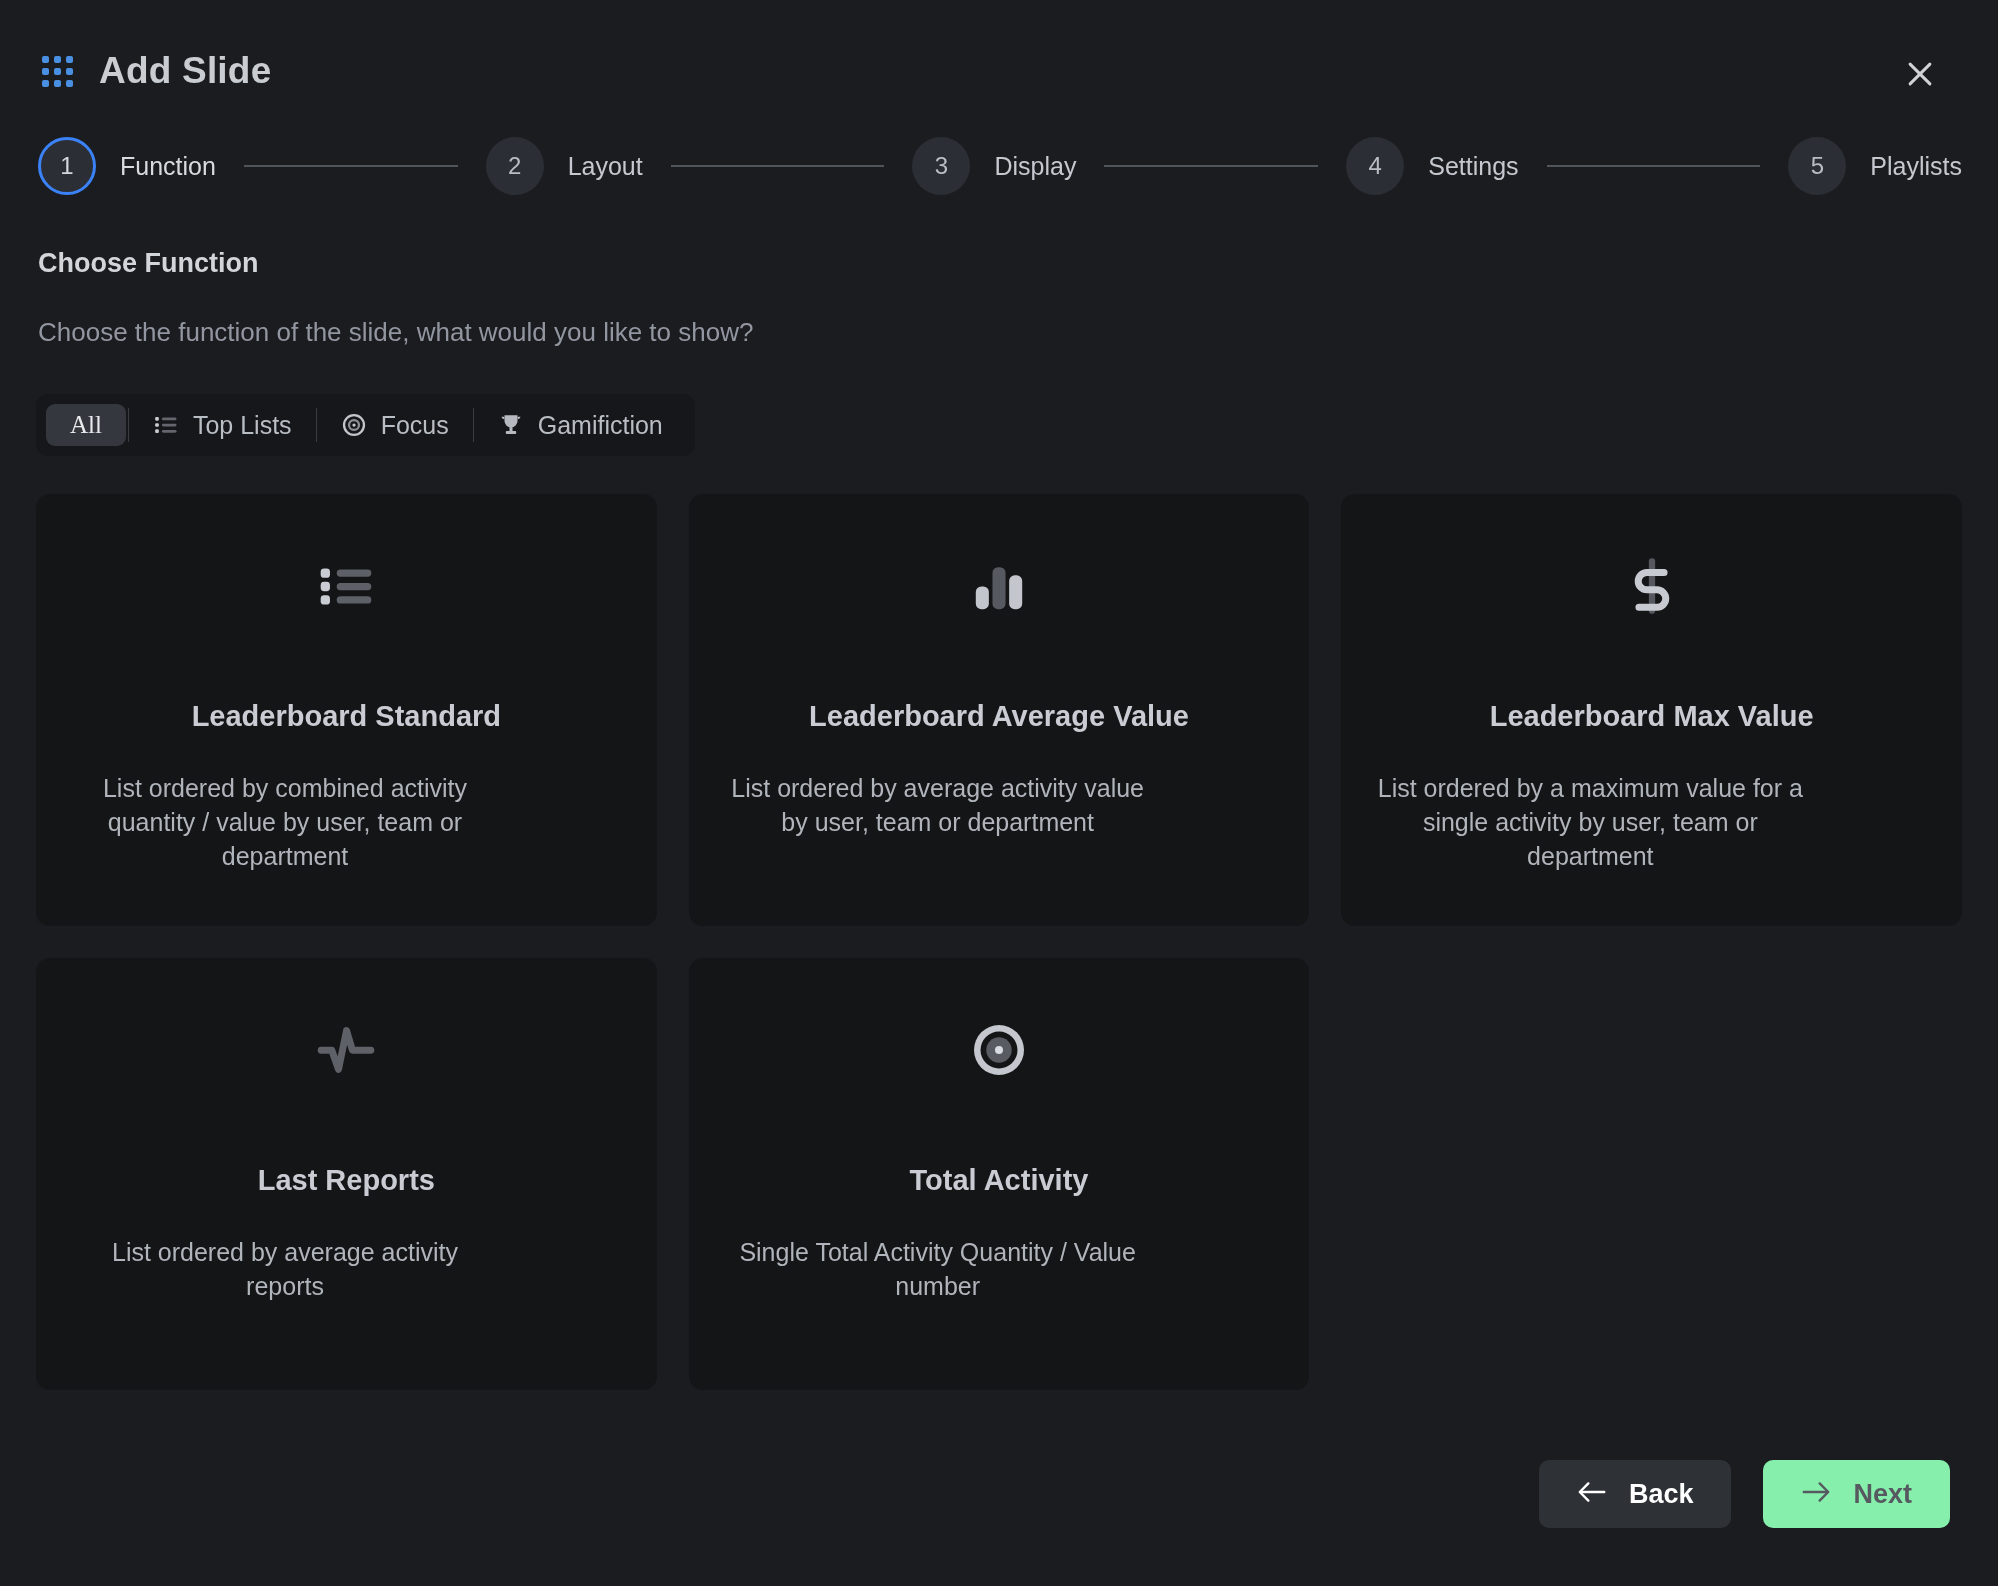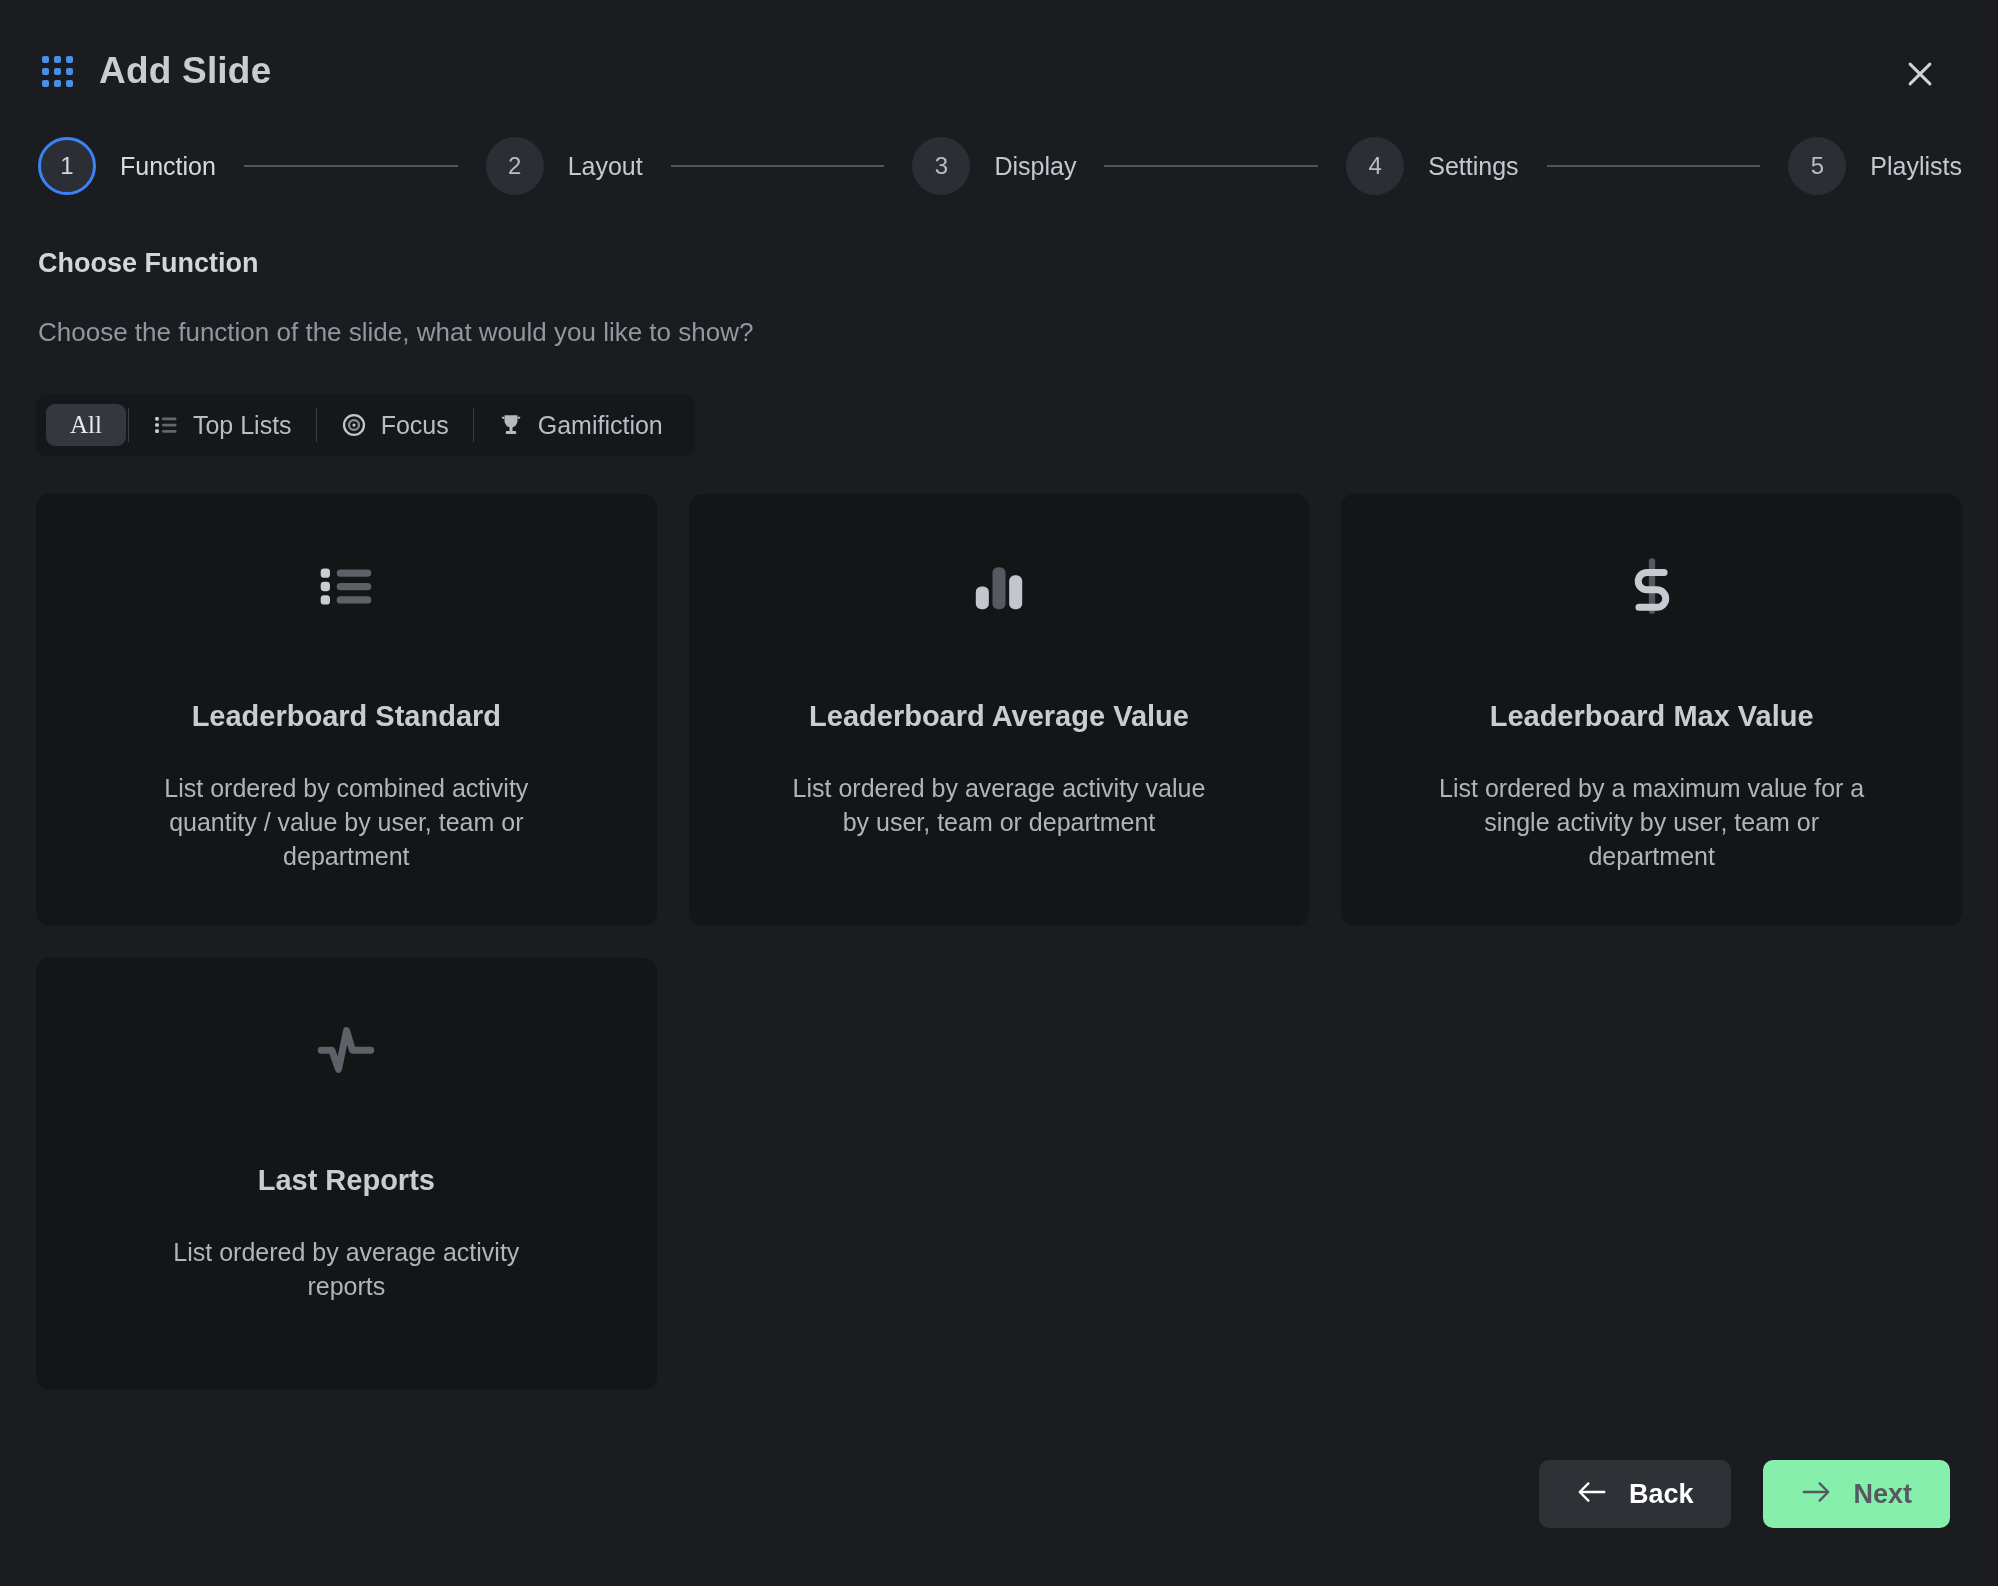--- a/index.html
+++ b/index.html
@@ -148,21 +148,20 @@
     grid-template-columns: repeat(3, 1fr);
     gap: 32px;
   }
   .card {
     background: #131517;
     border-radius: 14px;
     height: 432px;
     padding: 44px 34px 36px;
     display: flex;
     flex-direction: column;
-    align-items: center;
     cursor: pointer;
   }
   .card-icon {
     height: 96px;
     display: flex; align-items: center; justify-content: center;
     margin-bottom: 14px;
   }
   .card-title {
     font-size: 29px;
     font-weight: bold;
@@ -359,20 +358,32 @@
     <div class="card">
       <div class="card-icon">
         <svg width="62" height="62" viewBox="0 0 24 24">
           <path d="M2.4 12.1h4.1l2.6 7.4 3.1-15 2.3 7.6h7.1" fill="none" stroke="#5e6167" stroke-width="2.7" stroke-linecap="round" stroke-linejoin="round"></path>
         </svg>
       </div>
       <div class="card-title">Last Reports</div>
       <div class="card-desc">List ordered by average activity reports</div>
     </div>
 
+    <div class="card">
+      <div class="card-icon">
+        <svg width="60" height="60" viewBox="0 0 24 24">
+          <circle cx="12" cy="12" r="10" fill="#c4c8ce"></circle>
+          <circle cx="12" cy="12" r="7.4" fill="#131517"></circle>
+          <circle cx="12" cy="12" r="5.1" fill="#585b61"></circle>
+          <circle cx="12" cy="12" r="1.6" fill="#d8dbe0"></circle>
+        </svg>
+      </div>
+      <div class="card-title">Total Activity</div>
+      <div class="card-desc">Single Total Activity Quantity / Value number</div>
+    </div>
   </div>
 
   
   <div class="footer">
     <button class="btn btn-back">
       <span>
         <svg width="30" height="22" viewBox="0 0 24 18" fill="none" stroke="#ffffff" stroke-width="2" stroke-linecap="round" stroke-linejoin="round">
           <line x1="22" y1="9" x2="3" y2="9"></line>
             <polyline points="9,2 2,9 9,16"></polyline>
         </svg>

